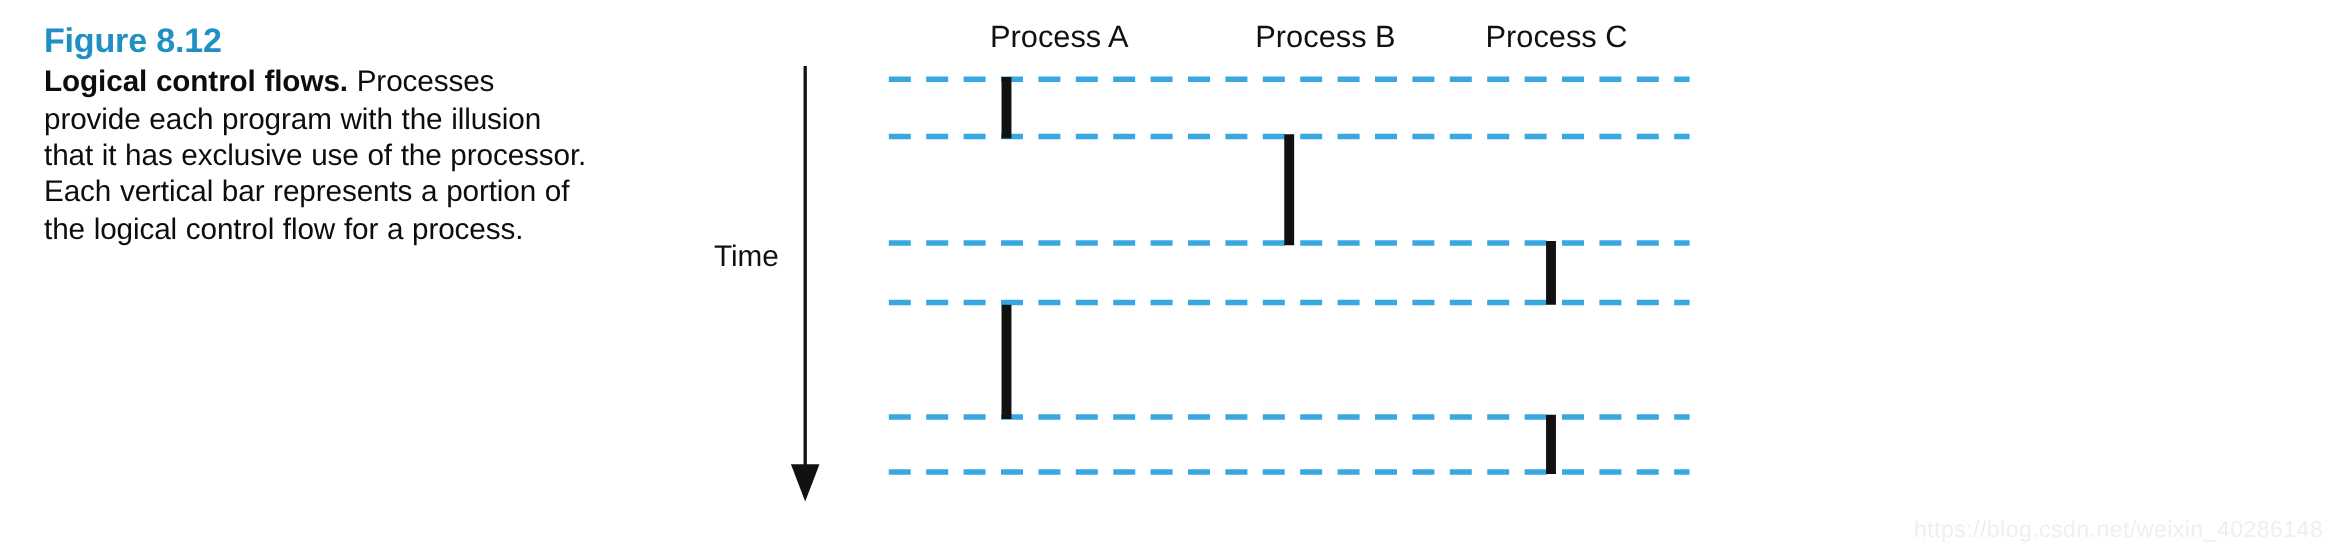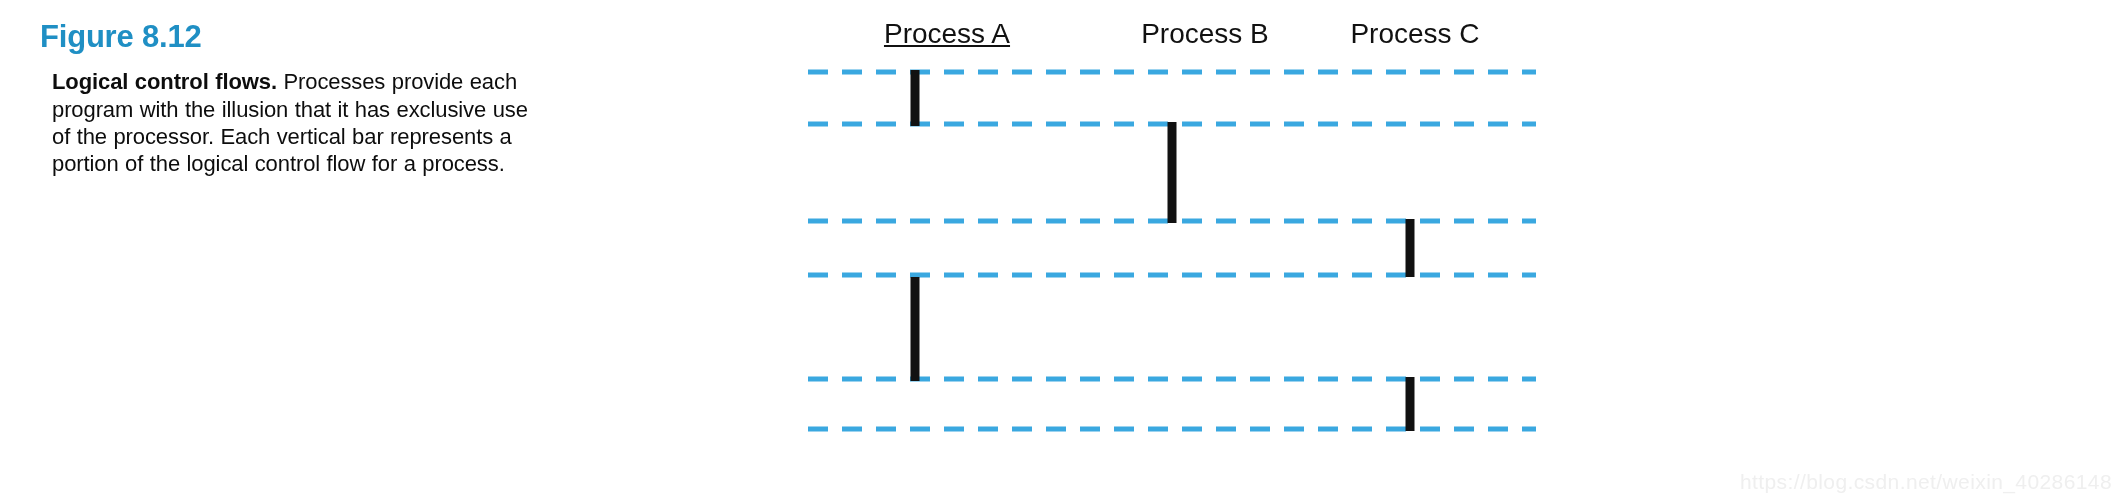--- a/index.html
+++ b/index.html
@@ -30,24 +30,24 @@
   }
   .fig-number {
     font-size: 31px;
     font-weight: bold;
     color: #1f8fc4;
     line-height: 1.24;
     letter-spacing: -0.2px;
     margin: 0 0 2px 0;
   }
   .caption-body {
-    font-size: 22px;
+    font-size: 27px;
     line-height: 1.235;
     color: #0d0d0d;
-    margin: 12px;
+    margin: 0;
     letter-spacing: -0.1px;
     word-spacing: 0.5px;
   }
   .caption-lead {
     font-weight: bold;
   }
 
   
   .time-axis {
     position: absolute;
@@ -117,25 +117,32 @@
 </head>
 <body>
 
 <div id="page">
 
   <div class="caption">
     <div class="fig-number">Figure 8.12</div>
     <p class="caption-body"><span class="caption-lead">Logical control flows.</span> <span>Processes provide each program with the illusion that it has exclusive use of the processor. Each vertical bar represents a portion of the logical control flow for a process.</span></p>
   </div>
 
+  <div class="time-axis">
+    <div class="time-label">Time</div>
+    <svg class="time-arrow-svg" width="40" height="400" viewBox="0 0 40 400">
+      <line x1="20" y1="0" x2="20" y2="368" stroke="#111111" stroke-width="3"></line>
+      <polygon points="20,396 7,362 33,362" fill="#111111"></polygon>
+    </svg>
+  </div>
 
   <div class="diagram">
 
     <div class="proc-headers">
-      <div class="proc-header" style="left:32px;  width:250px;text-decoration:underline;">Process A</div>
+      <div class="proc-header" style="left:48px;  width:250px;">Process A</div>
       <div class="proc-header" style="left:500px; width:250px;">Process C</div>
       <div class="proc-header" style="left:290px; width:250px;">Process B</div>
     </div>
 
     <svg class="grid-svg" width="760" height="450" viewBox="0 0 760 450">
 
       <g stroke="#3aa8e0" stroke-width="5" stroke-dasharray="20 14" stroke-linecap="butt">
         <line x1="18" y1="60" x2="746" y2="60"></line>
         <line x1="18" y1="112" x2="746" y2="112"></line>
         <line x1="18" y1="209" x2="746" y2="209"></line>

